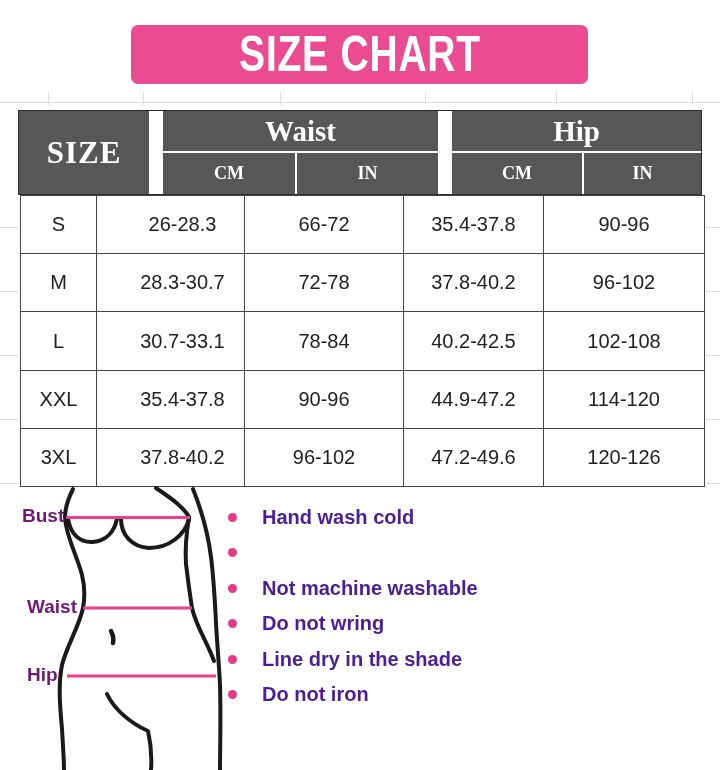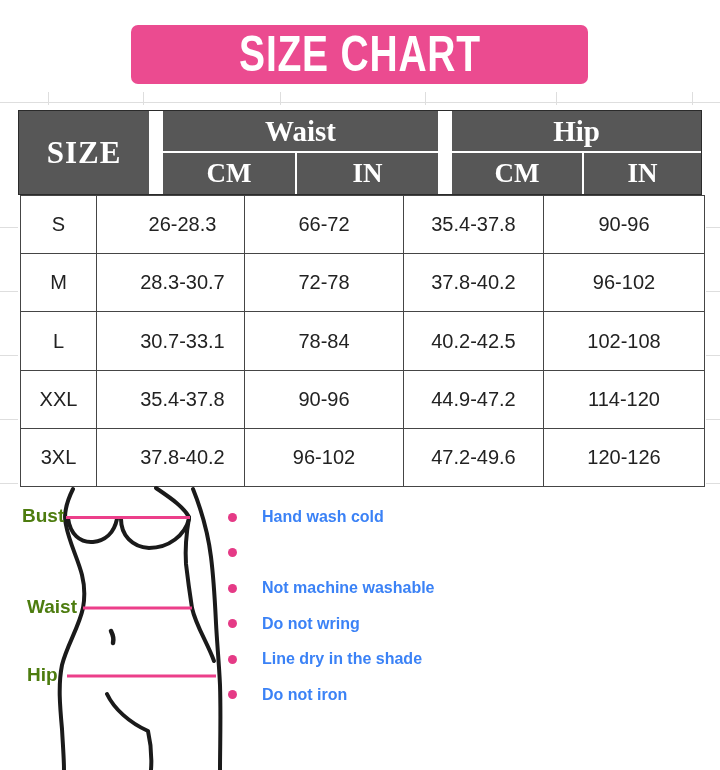--- a/index.html
+++ b/index.html
@@ -26,55 +26,55 @@
     display:flex;gap:14px;background:#ffffff;border:1px solid #2b2b2b;box-sizing:border-box;
     font-family:"Liberation Serif", serif;color:#ffffff;font-weight:700;
   }
   .th{background:#575757;display:flex;align-items:center;justify-content:center;}
   .th-size{width:130px;font-size:31px;letter-spacing:1px;}
   .th-group{display:flex;flex-direction:column;gap:2px;}
   .g-waist{width:275px;}
   .g-hip{flex:1;}
   .th-top{height:40px;font-size:29px;}
   .th-units{display:flex;gap:2px;flex:1;}
-  .th-unit{font-size:27px;}
+  .th-unit{font-size:18px;}
   .g-waist .u1{width:132px;} .g-waist .u2{flex:1;}
   .g-hip .u1{width:130px;}   .g-hip .u2{flex:1;}
   
   .tbody{
     position:absolute;left:20px;top:195px;width:685px;height:292px;
     display:flex;flex-direction:column;
     border:1px solid #454545;box-sizing:border-box;background:#ffffff;
   }
   .tr{flex:1;display:flex;}
   .tr + .tr{border-top:1px solid #454545;}
   .td{
     display:flex;align-items:center;justify-content:center;
     font-size:20px;color:#222222;box-sizing:border-box;
   }
   .td + .td{border-left:1px solid #454545;}
   .c0{width:75px;} .c1{width:148px;padding-left:24px;} .c2{width:159px;} .c3{width:140px;} .c4{flex:1;}
   
   .figure-svg{position:absolute;left:0;top:485px;}
   .fig-label{
-    position:absolute;color:#4d7c0f;font-weight:700;font-size:19px;white-space:nowrap;
+    position:absolute;color:#701a75;font-weight:700;font-size:19px;white-space:nowrap;
   }
   .lbl-bust{left:22px;top:505px;}
   .lbl-waist{left:27px;top:596px;}
   .lbl-hip{left:27px;top:664px;}
   
   .care{
     position:absolute;left:228px;top:505px;width:478px;
     display:flex;flex-direction:column;
   }
   .care-item{display:flex;align-items:center;height:24px;margin-bottom:11.5px;}
   .care-dot{
     width:9px;height:9px;border-radius:50%;background:#E53A86;flex:0 0 9px;margin-right:25px;
   }
-  .care-text{color:#3b82f6;font-weight:700;font-size:16px;white-space:nowrap;}
+  .care-text{color:#4c1d95;font-weight:700;font-size:20px;white-space:nowrap;}
 </style>
 </head>
 <body>
 
 <div class="sheet">
 
   <div class="grid-h" style="left:0;top:102px;width:720px;"></div>
   <div class="grid-v" style="left:48px;top:92px;height:13px;"></div>
   <div class="grid-v" style="left:143px;top:92px;height:13px;"></div>
   <div class="grid-v" style="left:280px;top:92px;height:13px;"></div>

